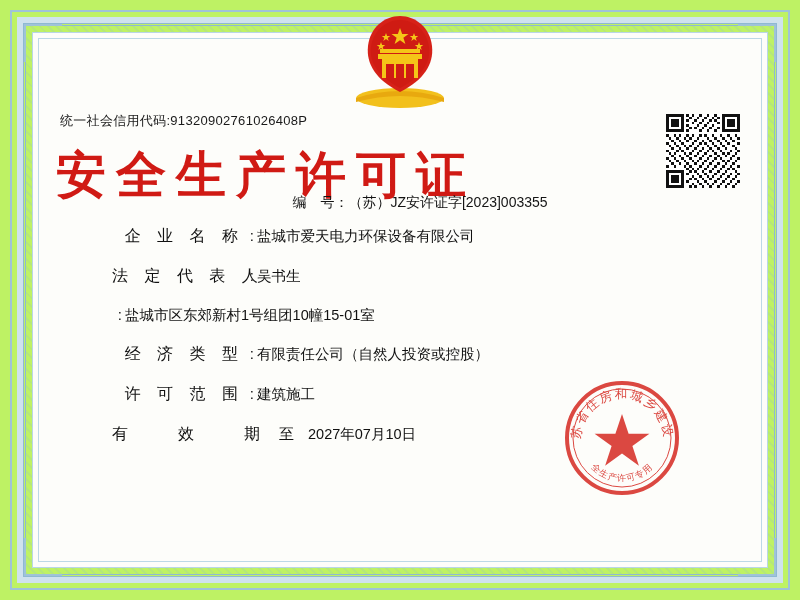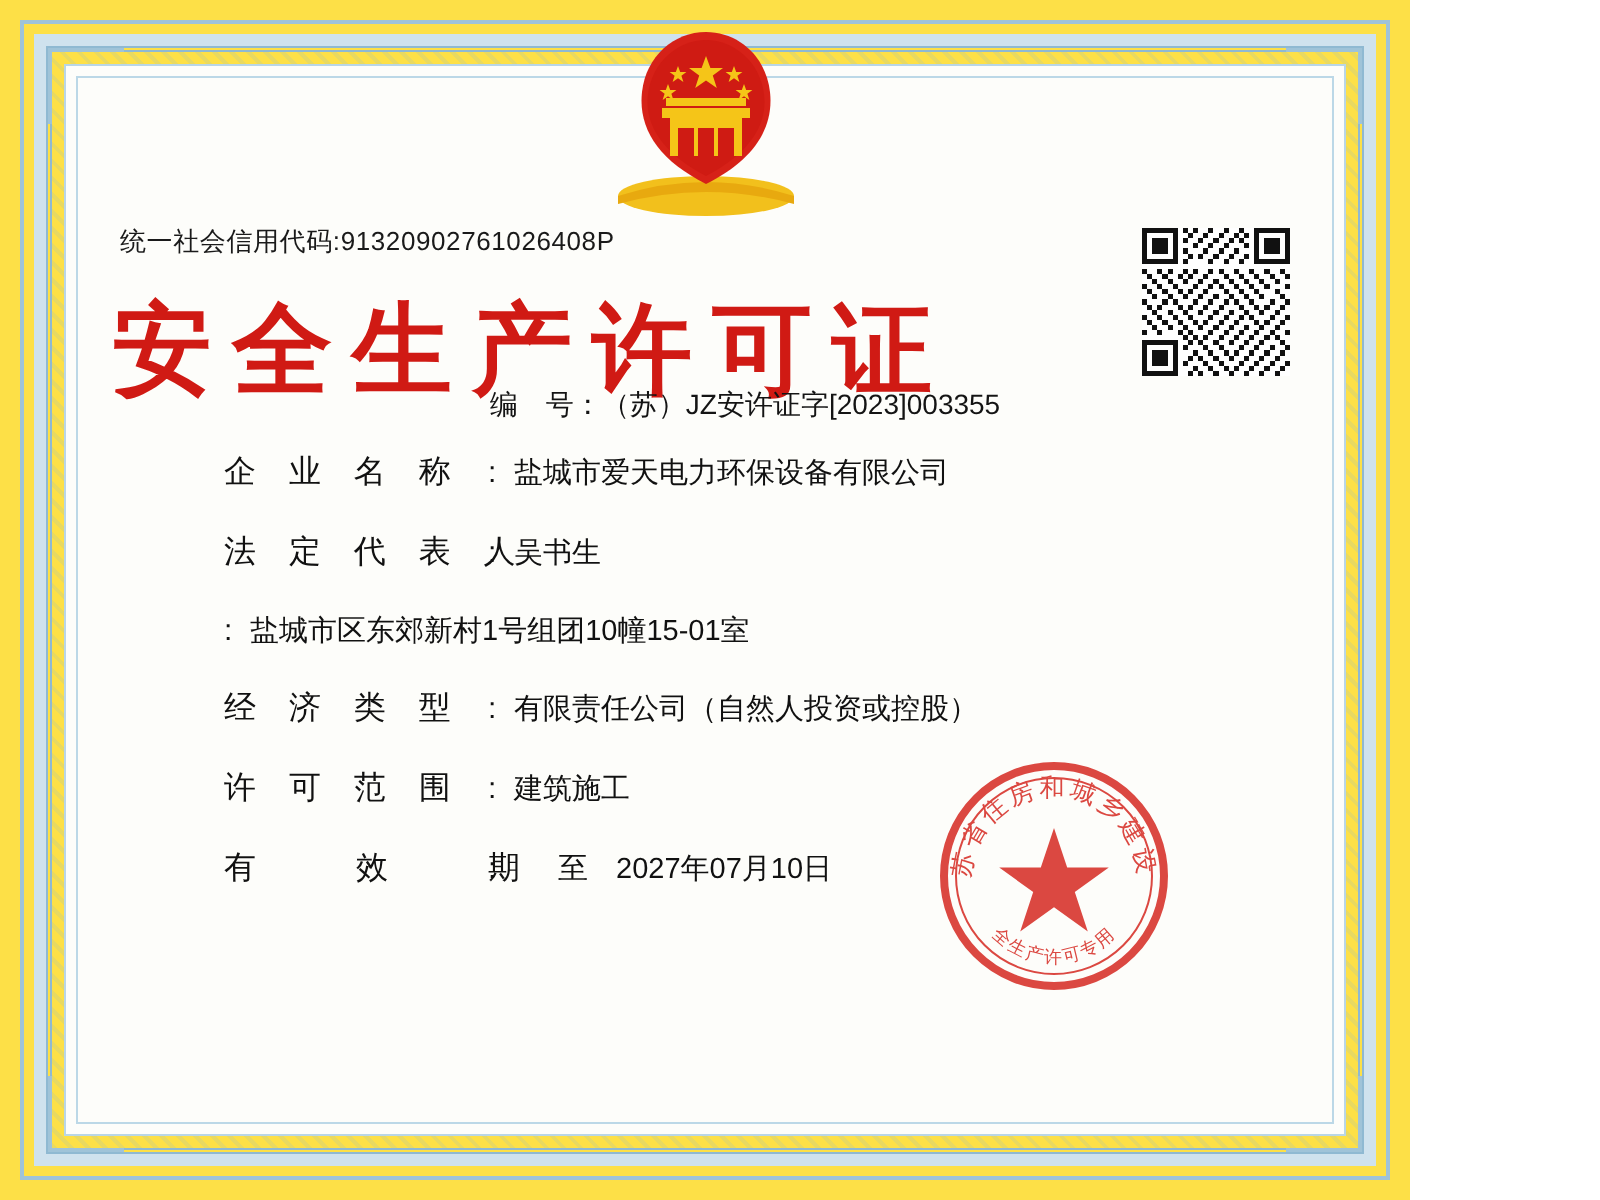--- a/index.html
+++ b/index.html
@@ -9,23 +9,23 @@
   body {
     width: 800px;
     height: 600px;
     overflow: hidden;
     background: #ffffff;
     font-family: "Liberation Sans", sans-serif;
   }
 
   .certificate {
     position: relative;
-    width: 705px;
+    width: 800px;
     height: 600px;
-    background: #fde047;
+    background: #bef264;
     box-sizing: border-box;
   }
 
   
   .border-outer {
     position: absolute;
     left: 10px;
     top: 10px;
     right: 10px;
     bottom: 10px;
@@ -142,20 +142,21 @@
     font-size: 14px;
     color: #141414;
     padding-left: 40px;
   }
 
   .fields {
     position: absolute;
     left: 66px;
     right: 30px;
     top: 180px;
+    text-align: right;
   }
   .field-row {
     display: flex;
     align-items: baseline;
     margin-bottom: 19px;
     font-size: 15px;
     color: #111;
   }
   .field-label {
     width: 132px;

